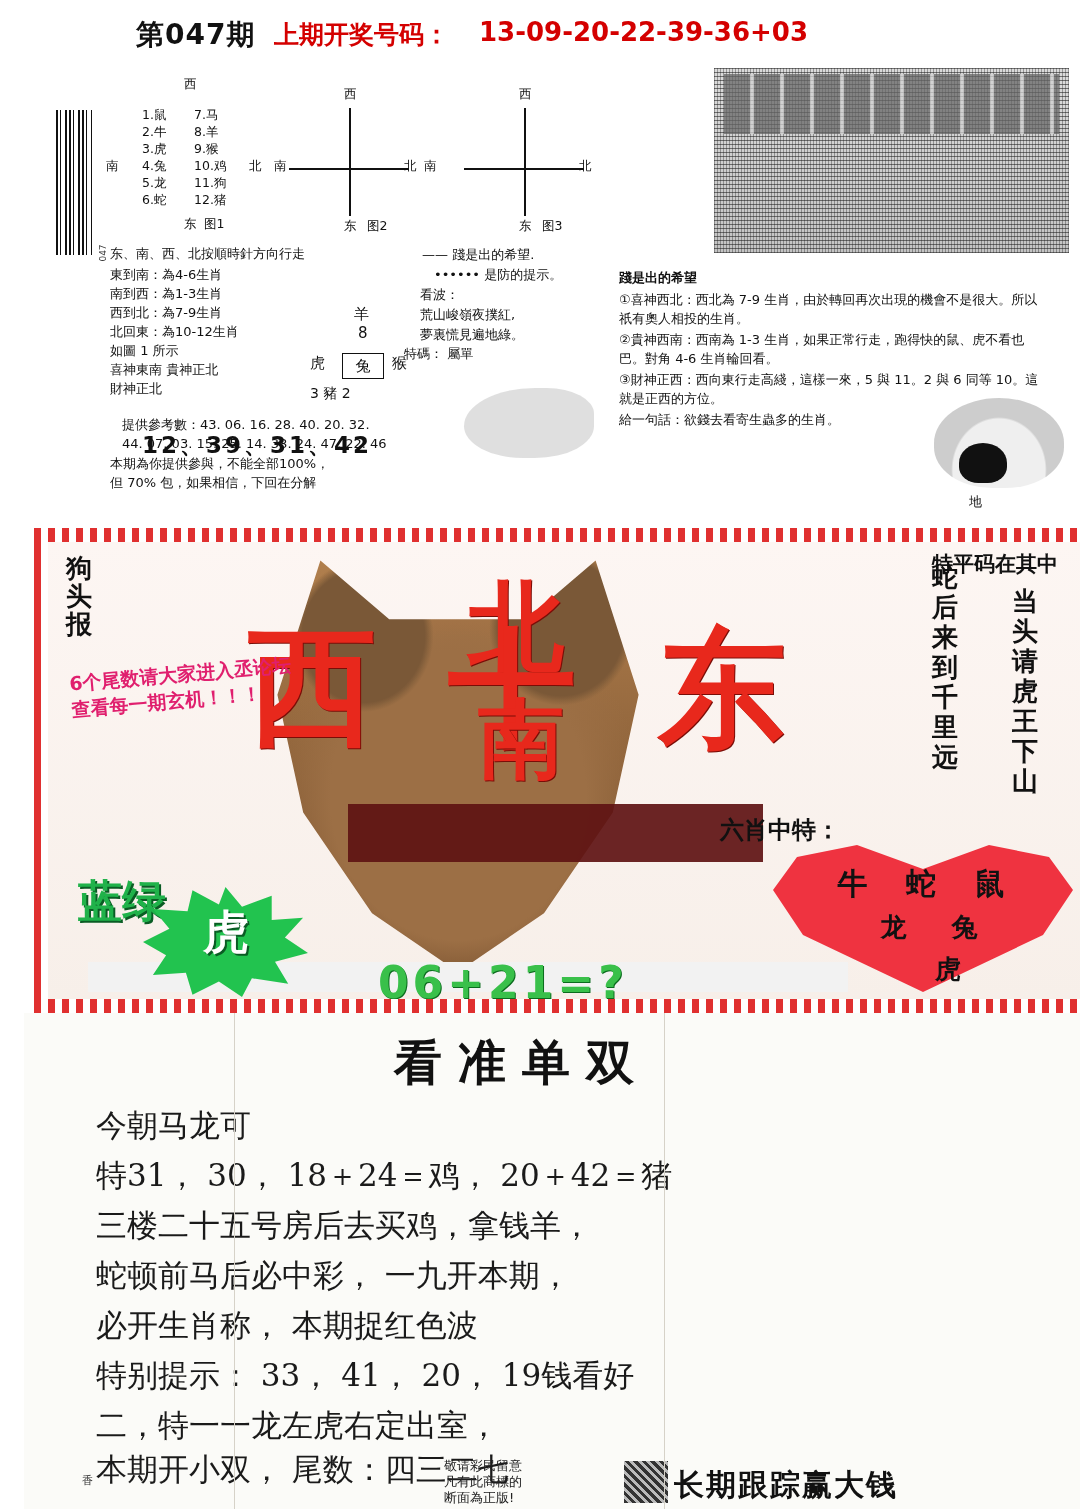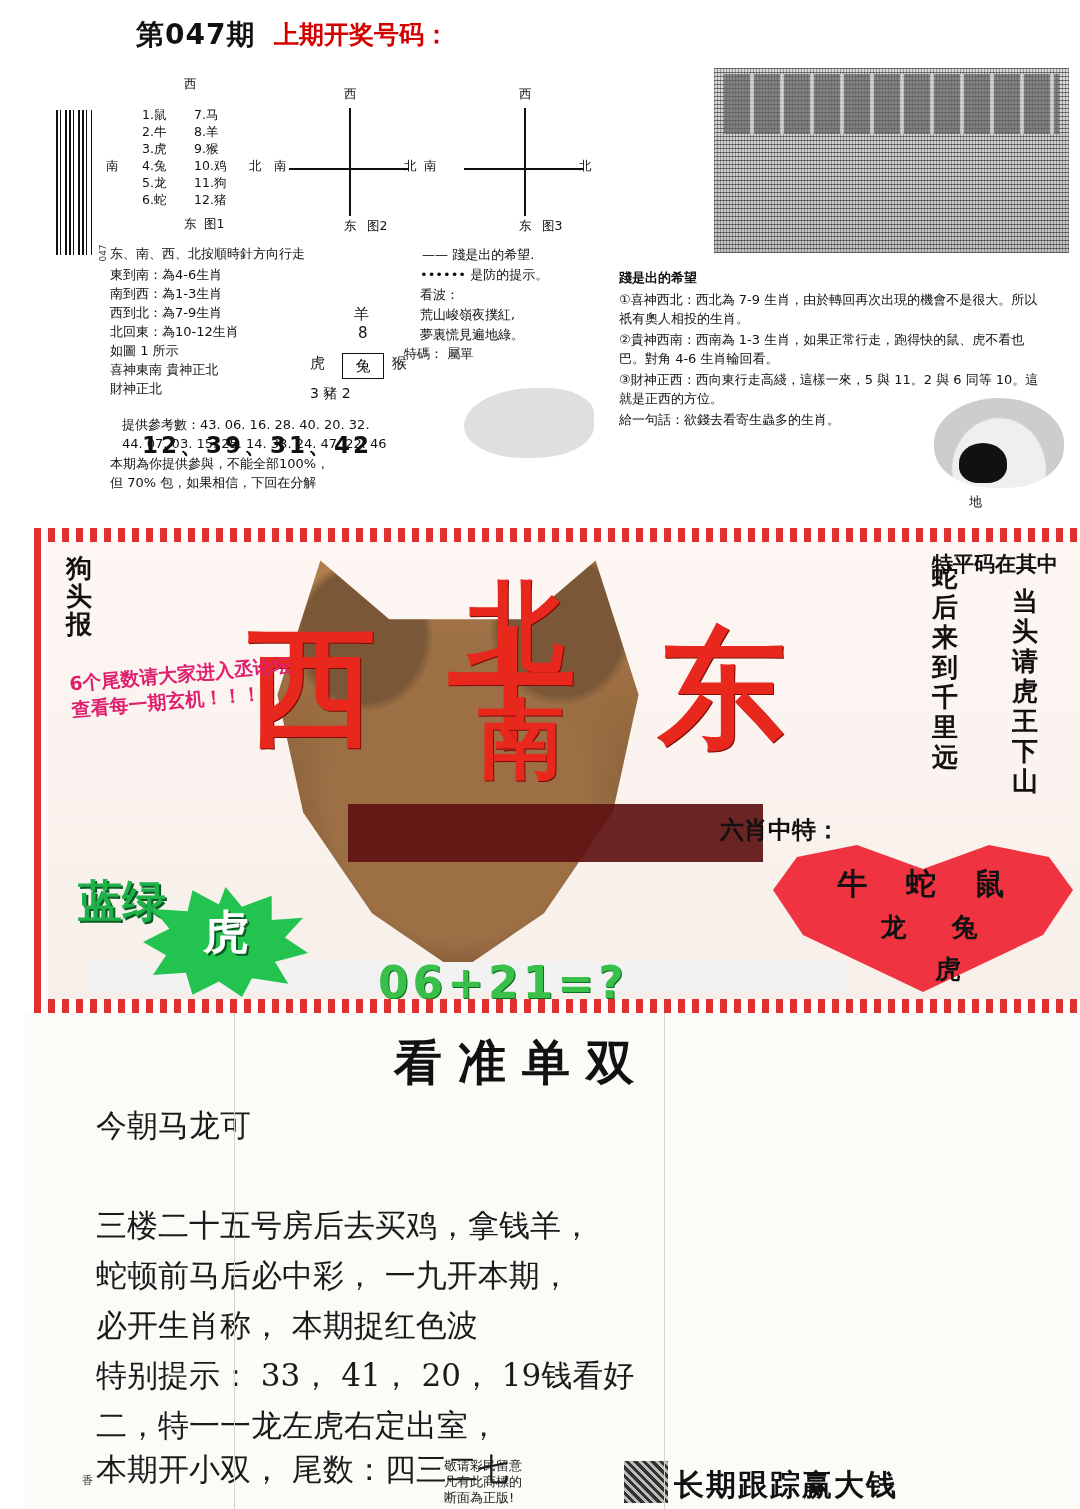--- a/index.html
+++ b/index.html
@@ -149,20 +149,21 @@
   .tiny-left { position:absolute; left:58px; top:460px; font-size:11px; color:#333; }
 </style>
 </head>
 <body>
 
 <div class="page">
 
   <div class="header">
     <div class="issue-box">第047期</div>
     <div class="draw-label">上期开奖号码：</div>
+    <div class="draw-nums">13-09-20-22-39-36+03</div>
   </div>
 
   <div class="top-section">
 
     <div class="barcode"></div>
     <div class="barcode-side">047</div>
 
     <div class="zodiac-list">
       <div class="zrow">
           <span class="zcol">1.鼠</span>
@@ -234,21 +235,21 @@
     <div class="tb" style="left:286px;top:296px;font-size:15px;">虎</div>
     <div class="tu-box">兔</div>
     <div class="tb" style="left:368px;top:296px;font-size:15px;">猴</div>
     <div class="tb" style="left:286px;top:326px;font-size:14px;">3  豬  2</div>
 
     <div class="tb" style="left:396px;top:227px;">看波：</div>
     <div class="tb" style="left:396px;top:247px;">荒山峻嶺夜撲紅,</div>
     <div class="tb" style="left:396px;top:267px;">夢裏慌見遍地綠。</div>
 
     <div class="tb" style="left:398px;top:187px;">——  踐是出的希望.</div>
-    <div class="tb" style="left:396px;top:207px;">••••••  是防的提示。</div>
+    <div class="tb" style="left:410px;top:207px;">••••••  是防的提示。</div>
 
     <div class="tb" style="left:380px;top:286px;">特碼：  屬單</div>
 
     <div class="numbers-row">12、39、31、42</div>
 
     <div class="tb" style="left:98px;top:357px;">提供參考數：43. 06. 16. 28. 40. 20. 32.</div>
     <div class="tb" style="left:98px;top:376px;">44. 07. 03. 15. 25. 14. 38. 24. 47. 22. 46</div>
     <div class="tb" style="left:86px;top:396px;">本期為你提供參與，不能全部100%，</div>
     <div class="tb" style="left:86px;top:415px;">但 70% 包，如果相信，下回在分解</div>
 
@@ -297,20 +298,21 @@
       <div class="heart-t1">牛 蛇 鼠</div>
       <div class="heart-t2">龙 兔</div>
       <div class="heart-t3">虎</div>
     </div>
   </div>
 
   <div class="bottom">
     <div class="hw-title">看准单双</div>
 
     <div class="hw-line" style="top:92px;">今朝马龙可</div>
+    <div class="hw-line" style="top:142px;">特31， 30， 18＋24＝鸡， 20＋42＝猪</div>
     <div class="hw-line" style="top:192px;text-align:center;">三楼二十五号房后去买鸡，拿钱羊，</div>
     <div class="hw-line" style="top:242px;">蛇顿前马后必中彩， 一九开本期，</div>
     <div class="hw-line" style="top:292px;">必开生肖称， 本期捉红色波</div>
     <div class="hw-line" style="top:342px;">特别提示： 33， 41， 20， 19钱看好</div>
     <div class="hw-line" style="top:392px;">二，特一一龙左虎右定出室，</div>
     <div class="hw-line" style="top:436px;">本期开小双， 尾数：四三二七</div>
 
     <div class="tiny-left">香</div>
     <div class="foot-note" style="white-space:pre-line;">敬请彩民留意
 凡有此商標的

